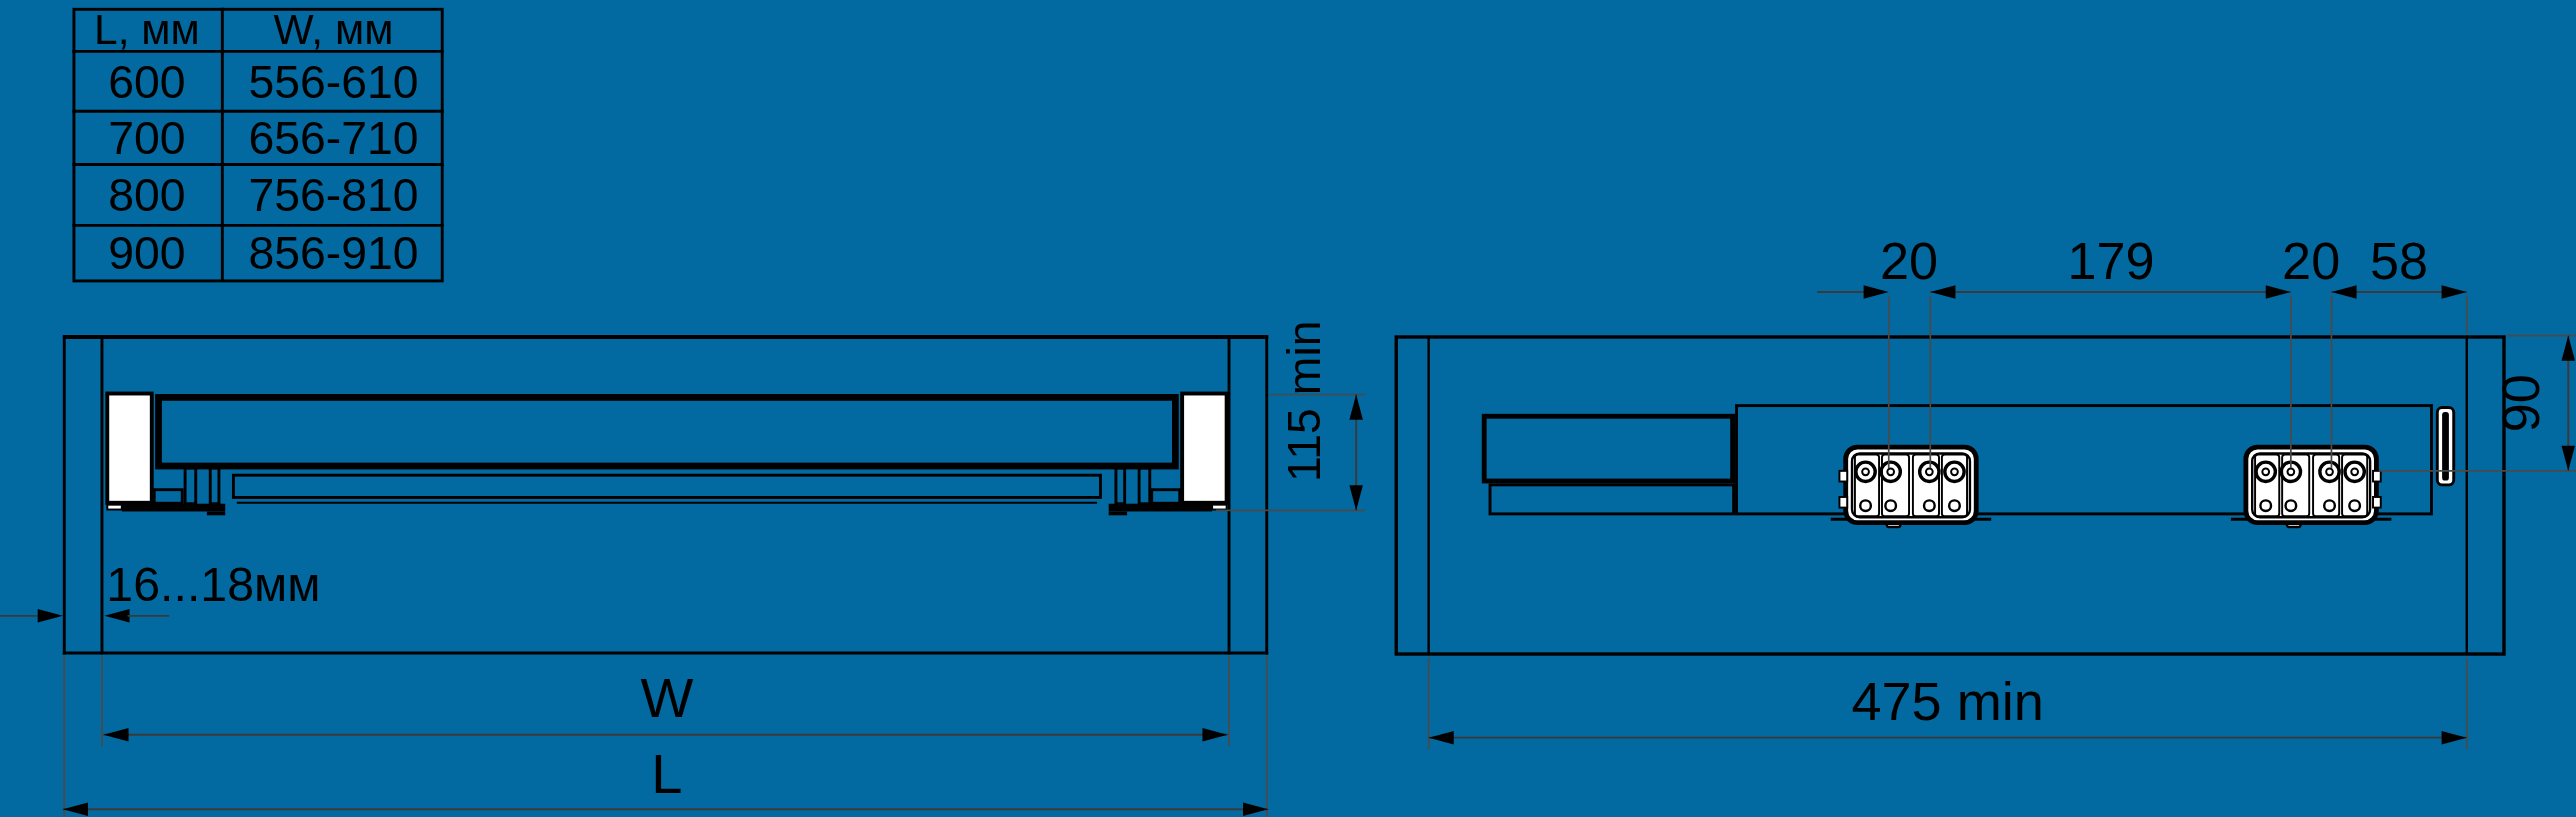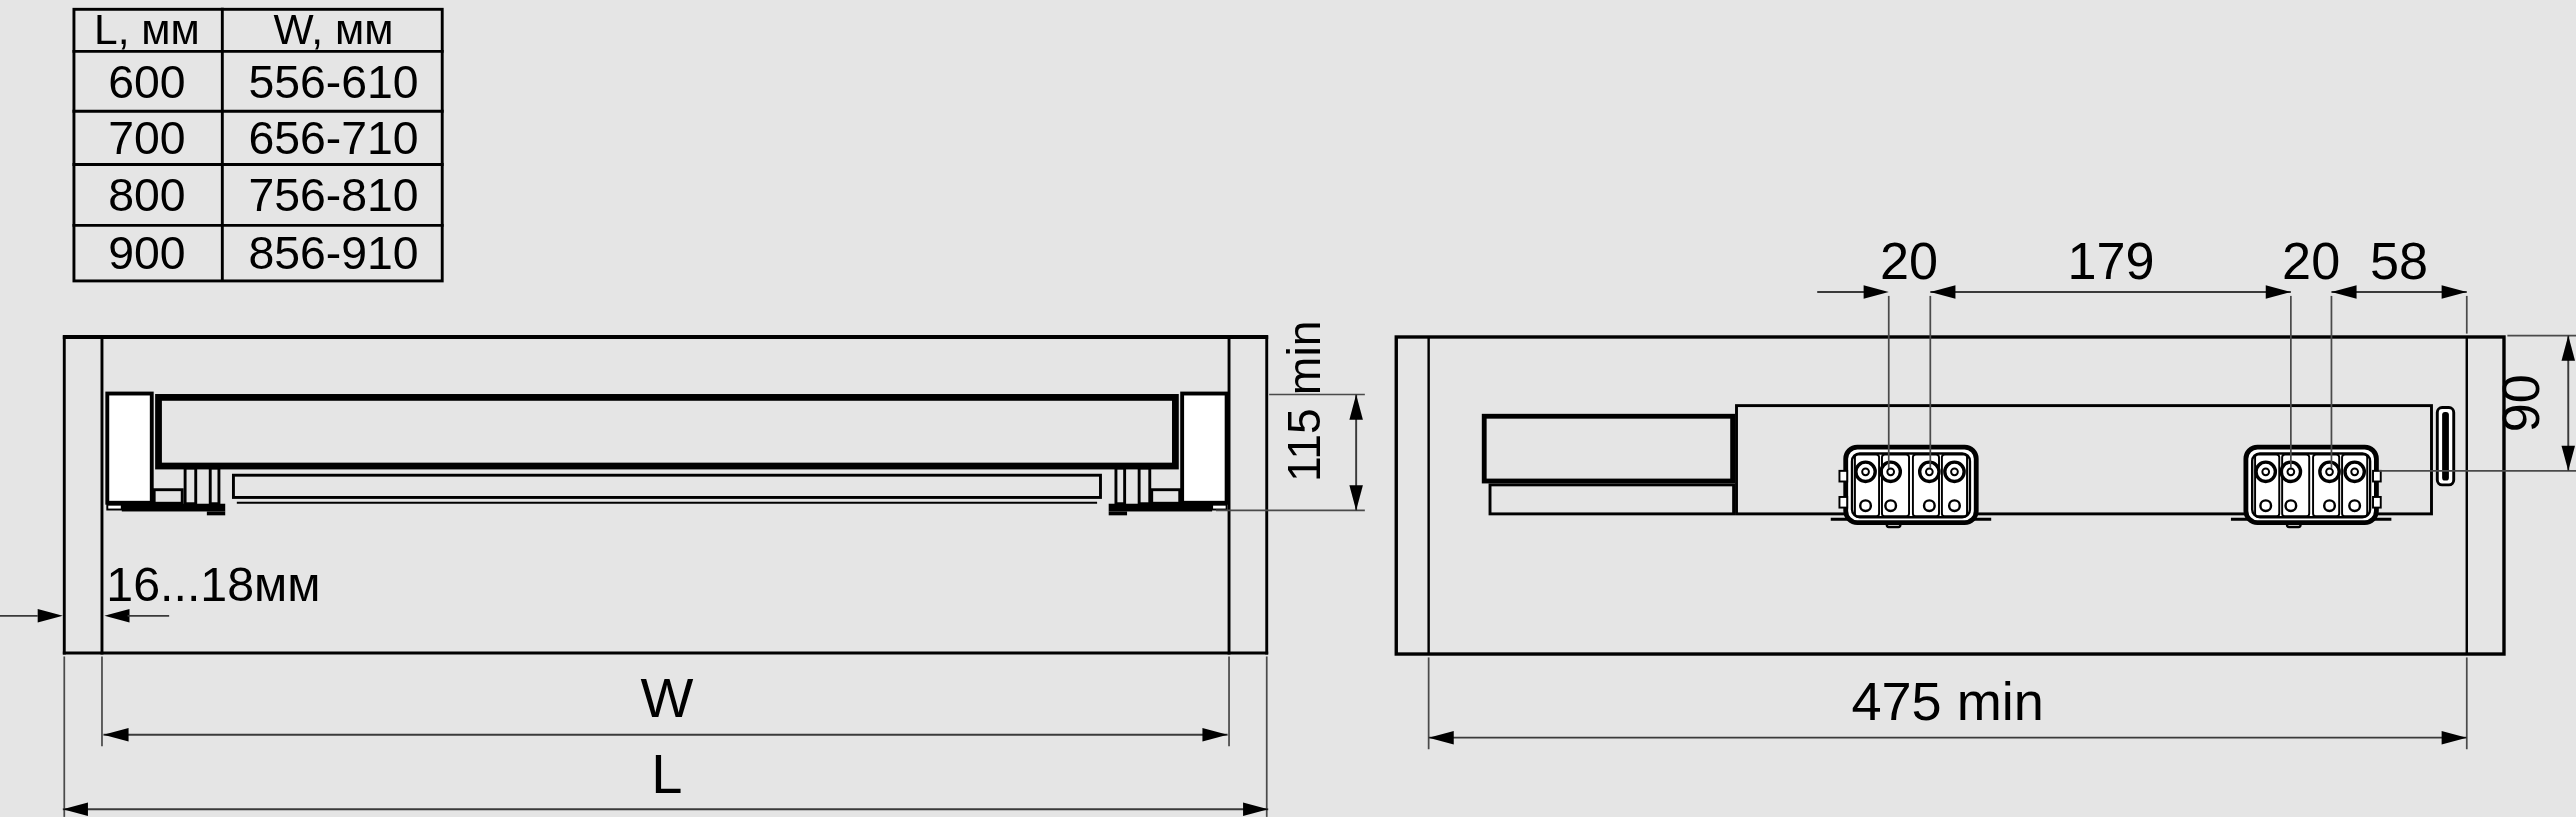--- a/index.html
+++ b/index.html
@@ -1,16 +1,16 @@
 <!DOCTYPE html>
 <html><head>
 <meta charset="utf-8">
 <style>
   html,body{margin:0;padding:0;background:#ffffff;}
-  #canvas{position:relative;width:2576px;height:818px;background:#e5e5e5;overflow:hidden;
+  #canvas{position:relative;width:2576px;height:818px;background:#0369a1;overflow:hidden;
           font-family:"Liberation Sans", sans-serif;}
   svg{display:block;}
   text{fill:#000000;font-family:"Liberation Sans", sans-serif;}
   .tbl-text{font-size:48px;}
   .hdr-text{font-size:44px;}
   .dim-text{font-size:54px;}
   .dim-text-sm{font-size:48px;}
   .big-label{font-size:58px;}
   .part{stroke:#000000;fill:none;}
   .partfill{stroke:#000000;fill:#ffffff;}

